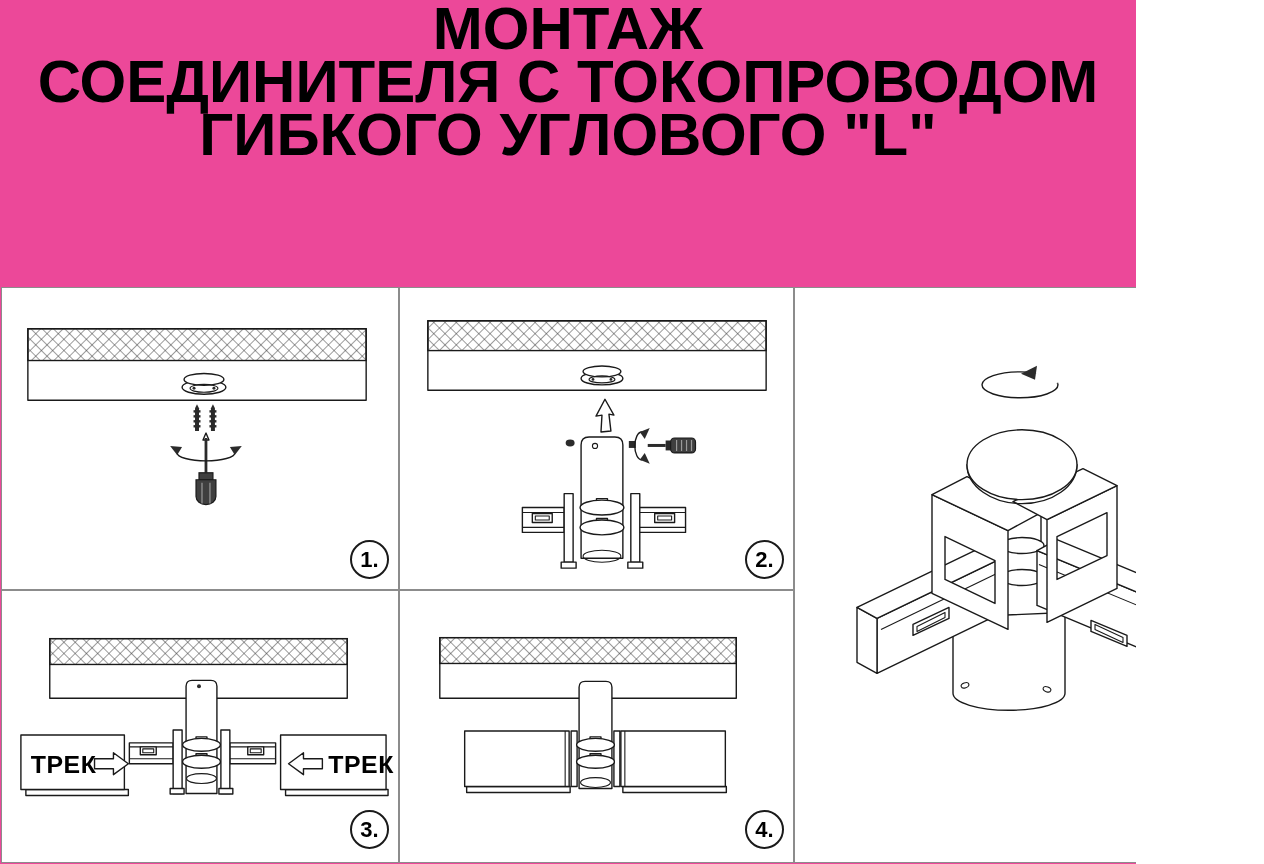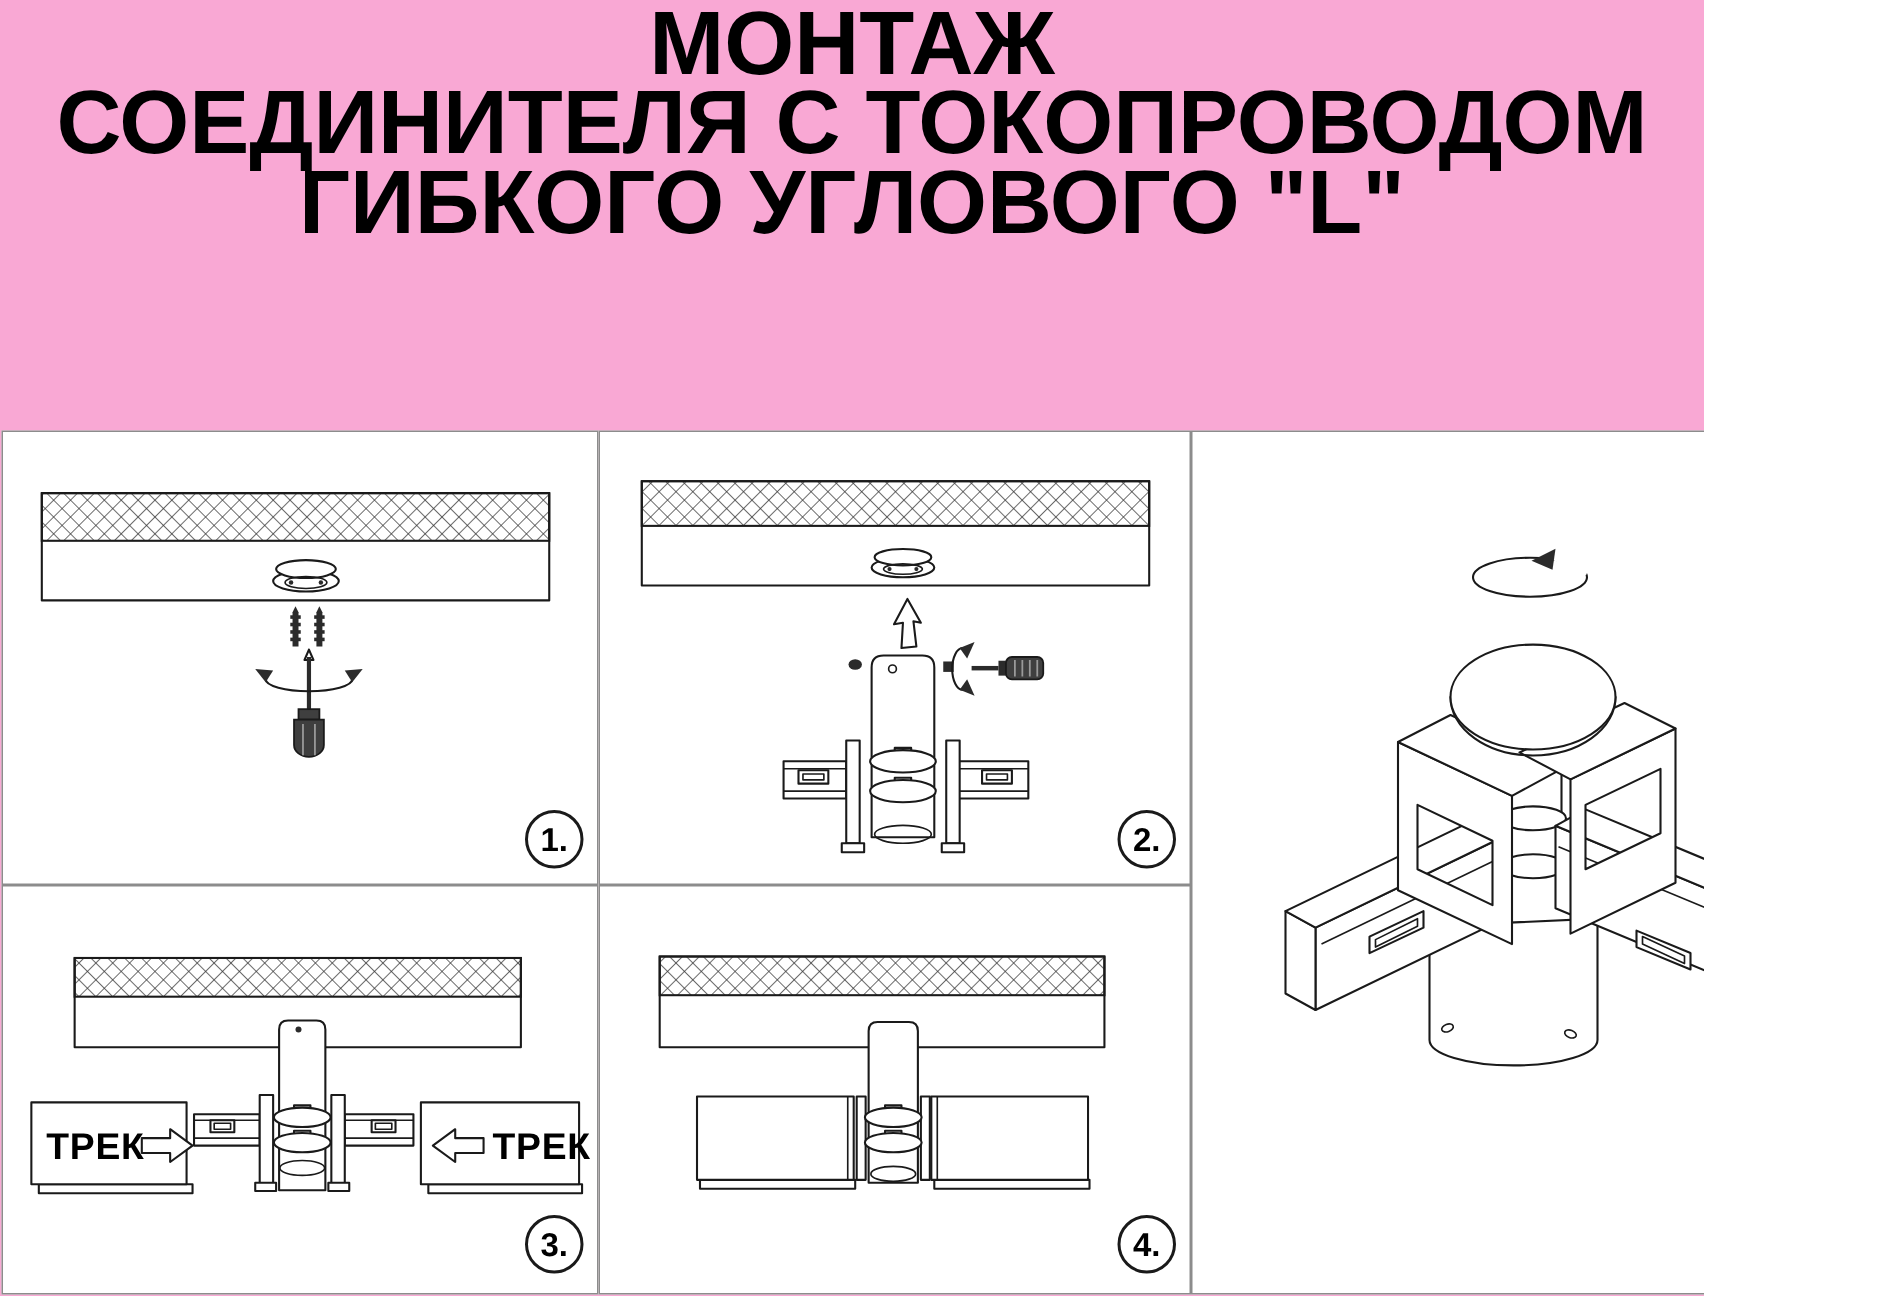--- a/index.html
+++ b/index.html
@@ -1,16 +1,16 @@
 <!DOCTYPE html>
 <html lang="ru"><head>
 <meta charset="utf-8">
 <style>
   html,body{margin:0;padding:0;background:#fff;}
-  .page{position:relative;width:1136px;height:864px;background:#f9a8d4;overflow:hidden;
+  .page{position:relative;width:1136px;height:864px;background:#ec4899;overflow:hidden;
         font-family:"Liberation Sans",sans-serif;}
   .title{position:absolute;top:2px;left:0;width:100%;text-align:center;color:#000;
          font-weight:bold;font-size:60px;line-height:53px;letter-spacing:0px;}
   .title div{white-space:nowrap;}
   .grid{position:absolute;left:1px;top:287px;width:1262px;height:576px;display:grid;
         grid-template-columns:398px 395px 469px;grid-template-rows:303px 273px;}
   .panel{position:relative;border:1px solid #8c8c8c;background:#fff;box-sizing:border-box;}
   .panel5{grid-column:3;grid-row:1 / span 2;}
   .panel svg{position:absolute;left:0;top:0;width:100%;height:100%;display:block;}
   .badge{position:absolute;width:35px;height:35px;border:2px solid #1a1a1a;border-radius:50%;

